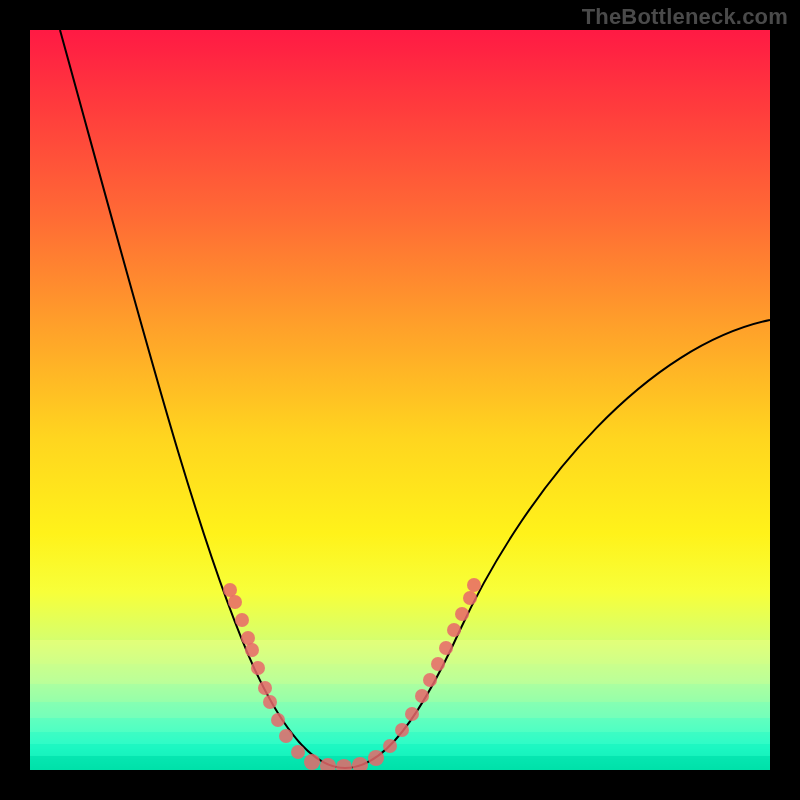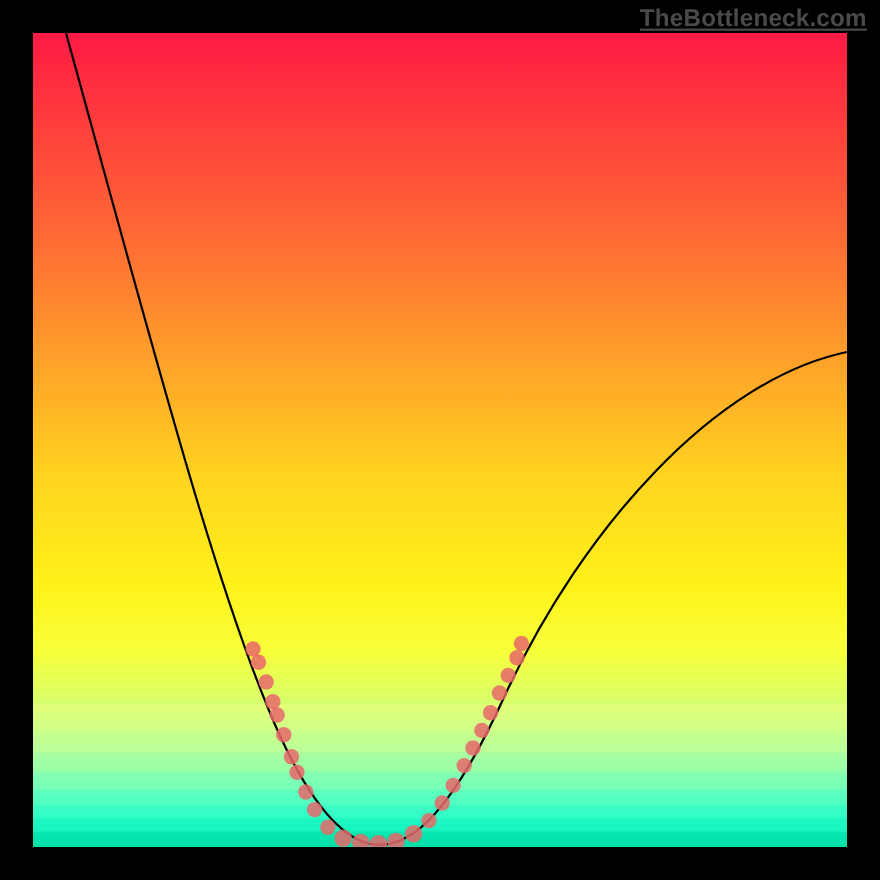--- a/index.html
+++ b/index.html
@@ -49,21 +49,20 @@
     pointer-events: none;
   }
   .watermark {
     position: absolute;
     top: 4px;
     right: 12px;
     color: #4a4a4a;
     font-size: 22px;
     font-weight: 600;
     letter-spacing: 0.2px;
-    text-decoration: underline;
   }
   svg.curve {
     position: absolute;
     left: 30px;
     top: 30px;
     width: 740px;
     height: 740px;
     pointer-events: none;
   }
 </style>

